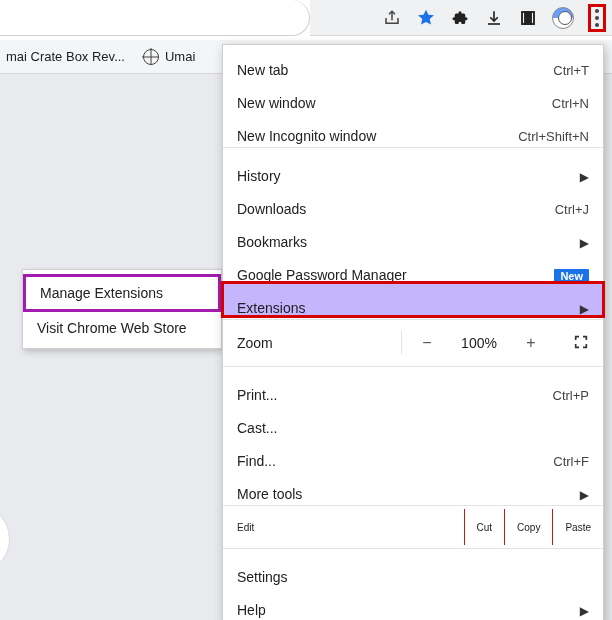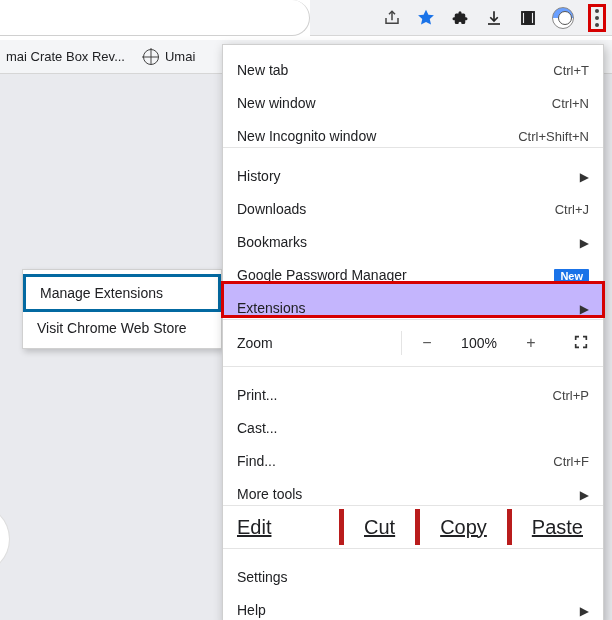--- a/index.html
+++ b/index.html
@@ -99,21 +99,21 @@
     background:#fff;
     border:1px solid #d0d0d0;
     box-shadow: 2px 3px 6px rgba(0,0,0,.18);
     padding: 4px 0;
   }
   .sub-item {
     padding: 8px 14px;
     font-size:14px;
   }
   .sub-hi {
-    border:3px solid #0369a1;
+    border:3px solid #a21caf;
     box-sizing:border-box;
   }
 
   
   .menu {
     position:absolute;
     top: 44px; left: 222px;
     width: 382px;
     background:#fff;
     border:1px solid #cfcfcf;
@@ -144,24 +144,24 @@
     display:flex; align-items:center; height:40px;
     padding:0 14px; font-size:14px; gap:4px;
   }
   .zoom-row .zlabel { width:160px; }
   .zoom-row .zsep { width:1px; height:24px; background:#e4e4e4; }
   .zoom-row .zbtn { width:42px; text-align:center; font-size:16px;color:#555;}
   .zoom-row .zval { width:54px; text-align:center; }
   .zoom-row .full { margin-left:auto; }
   .edit-row {
     display:flex; align-items:center; height:36px;
-    padding:0 0 0 14px; font-size:20px;text-decoration:underline;
+    padding:0 0 0 14px; font-size:10px;
   }
   .edit-row .elabel { flex:1; }
-  .edit-row .ecell { border-left:5px solid #b91c1c; padding:0 20px; height:100%; display:flex; align-items:center;}
+  .edit-row .ecell { border-left:1px solid #b91c1c; padding:0 12px; height:100%; display:flex; align-items:center;}
 </style>
 </head>
 <body>
 
 <div class="top-strip">
   <div class="omnibox"></div>
   <div class="toolbar-icons">
     <div class="ticon">
       <svg width="18" height="18" viewBox="0 0 24 24" fill="none" stroke="#444" stroke-width="2">
           <path d="M4 12v7h16v-7"></path>

